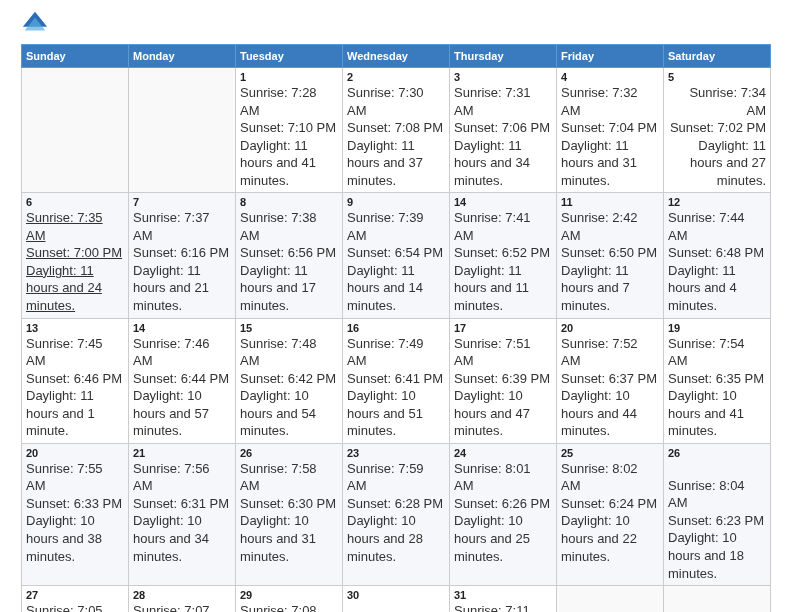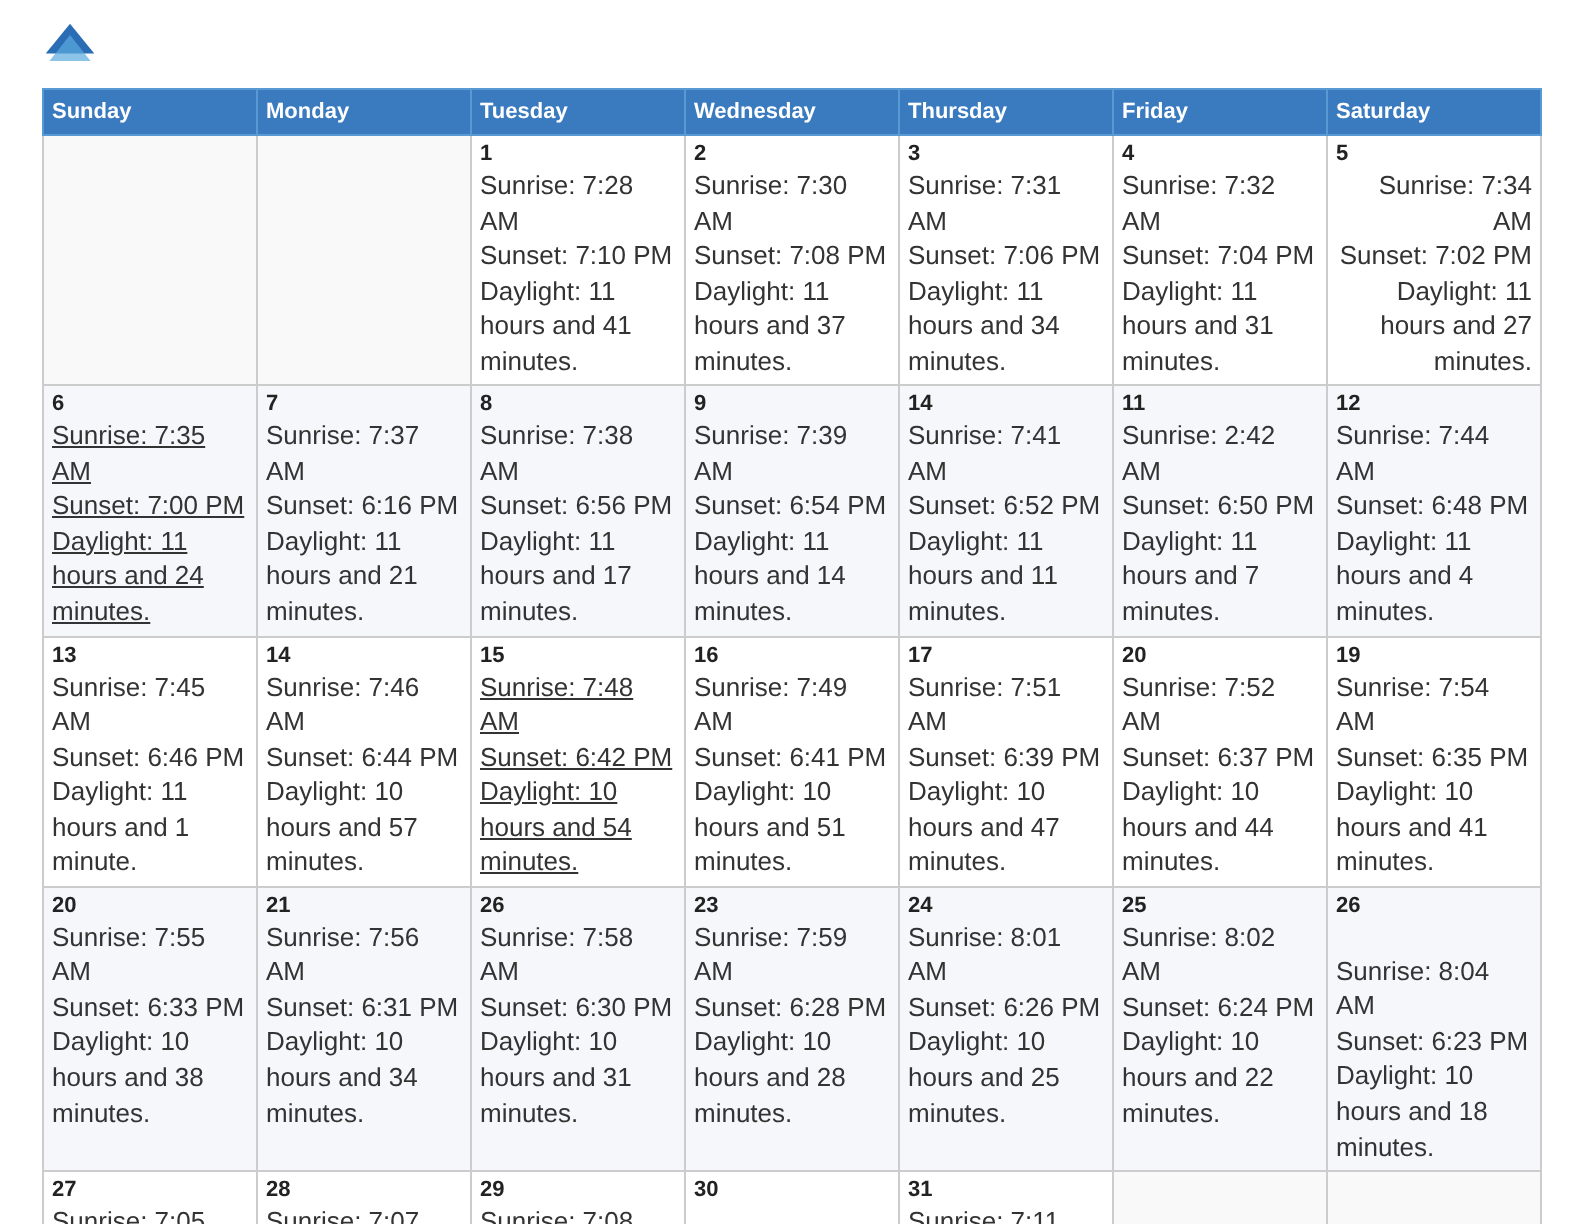--- a/index.html
+++ b/index.html
@@ -223,21 +223,21 @@
 Daylight: 11 hours and 1 minute.</div>
           </td>
           <td>
             <span class="day-number">14</span>
             <div class="day-info" style="white-space: pre-line;">Sunrise: 7:46 AM
 Sunset: 6:44 PM
 Daylight: 10 hours and 57 minutes.</div>
           </td>
           <td>
             <span class="day-number">15</span>
-            <div class="day-info" style="white-space: pre-line; text-decoration: underline;">Sunrise: 7:48 AM
+            <div class="day-info" style="white-space: pre-line;">Sunrise: 7:48 AM
 Sunset: 6:42 PM
 Daylight: 10 hours and 54 minutes.</div>
           </td>
           <td>
             <span class="day-number">16</span>
             <div class="day-info" style="white-space: pre-line;">Sunrise: 7:49 AM
 Sunset: 6:41 PM
 Daylight: 10 hours and 51 minutes.</div>
           </td>
           <td>

